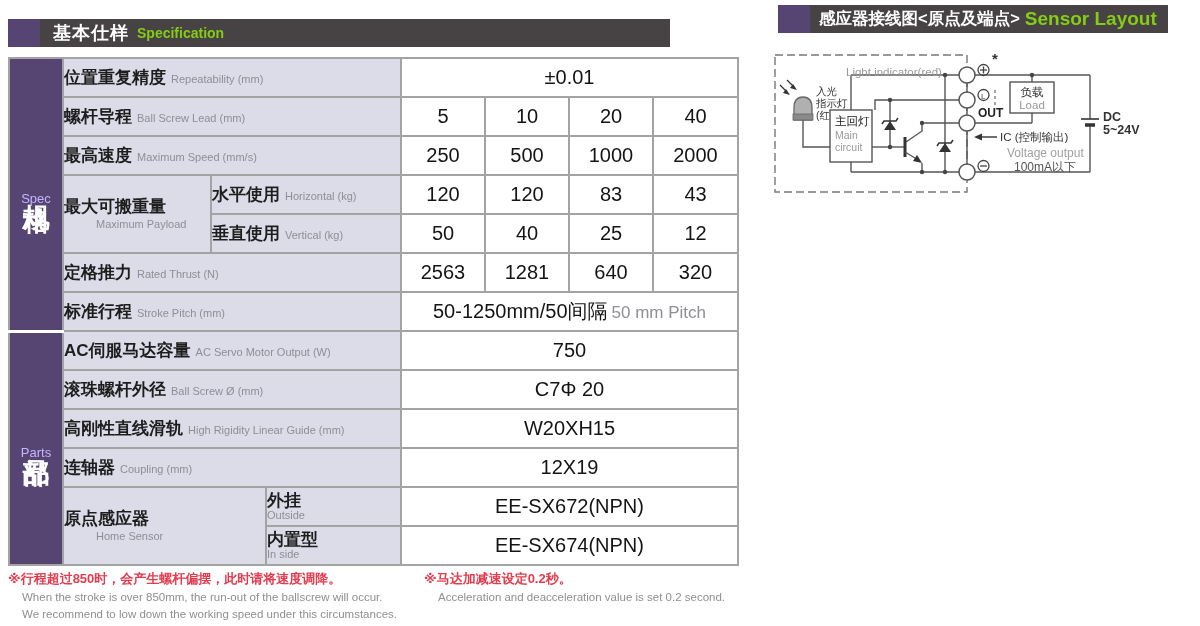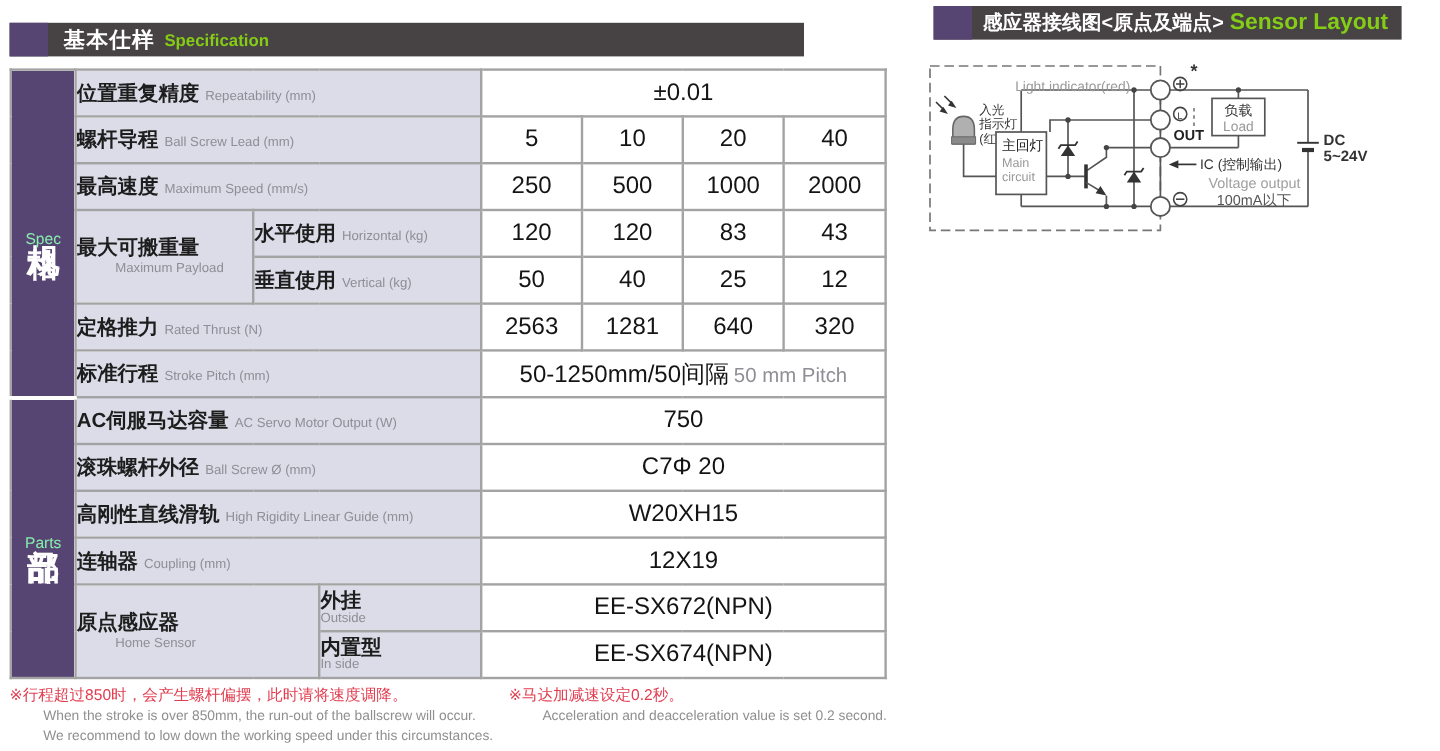--- a/index.html
+++ b/index.html
@@ -19,40 +19,40 @@
   
   table.spec{position:absolute;left:8px;top:57px;border-collapse:collapse;table-layout:fixed;
              border:2px solid #2e2e2e;}
   table.spec td{border:2px solid #a3a3a3;padding:0;overflow:hidden;}
   table.spec tr{height:39px;}
 
   td.sidebar{background:#564473;text-align:center;vertical-align:middle;border:1px solid #3c3c3c;}
   td.sidebar.gap{border-bottom:3px solid #ffffff;}
   .side-cn{writing-mode:vertical-lr;text-orientation:upright;margin:0 auto;
            color:#fff;font-size:27px;font-weight:bold;line-height:1.05;letter-spacing:3px;}
-  .side-en{color:#86efac;font-size:13px;margin-top:3px;}
+  .side-en{color:#c4b5fd;font-size:13px;margin-top:3px;}
 
   td.lbl{background:#dbdce8;vertical-align:middle;padding-left:9px;white-space:nowrap;}
   .cn{font-size:17px;color:#1d1d1d;font-weight:600;}
   .en{font-size:11px;color:#8e8e96;font-weight:400;margin-left:5px;}
   td.lbl.stack .cn,.stack .cn{display:block;line-height:1.1;}
   td.lbl.stack .en,.stack .en{display:block;margin-left:0;margin-top:3px;line-height:1;padding-left:32px;}
   td.lbl.substack .cn{display:block;line-height:1;}
   td.lbl.substack .en{display:block;margin-left:0;margin-top:1px;line-height:1;}
 
   td.val{background:#fff;text-align:center;vertical-align:middle;
          font-size:20px;color:#141414;}
   td.val .sub{font-size:17px;color:#8e8e96;margin-left:4px;}
 
   
   .note{position:absolute;}
   .note-left{left:8px;top:571px;}
   .note-right{left:424px;top:571px;}
-  .note-red{color:#e23c4f;font-size:13px;font-weight:normal;line-height:1.2;}
-  .note-gray{color:#8f8f8f;font-size:11.5px;margin-left:28px;margin-top:3px;line-height:1.25;}
+  .note-red{color:#e23c4f;font-size:13px;font-weight:bold;line-height:1.2;}
+  .note-gray{color:#8f8f8f;font-size:11.5px;margin-left:14px;margin-top:3px;line-height:1.25;}
 
   
   .diagram{position:absolute;left:770px;top:40px;width:430px;height:170px;}
   .diagram text{font-family:"Liberation Sans","DejaVu Sans",sans-serif;}
 </style>
 </head>
 <body>
 
 <div class="page">
 

